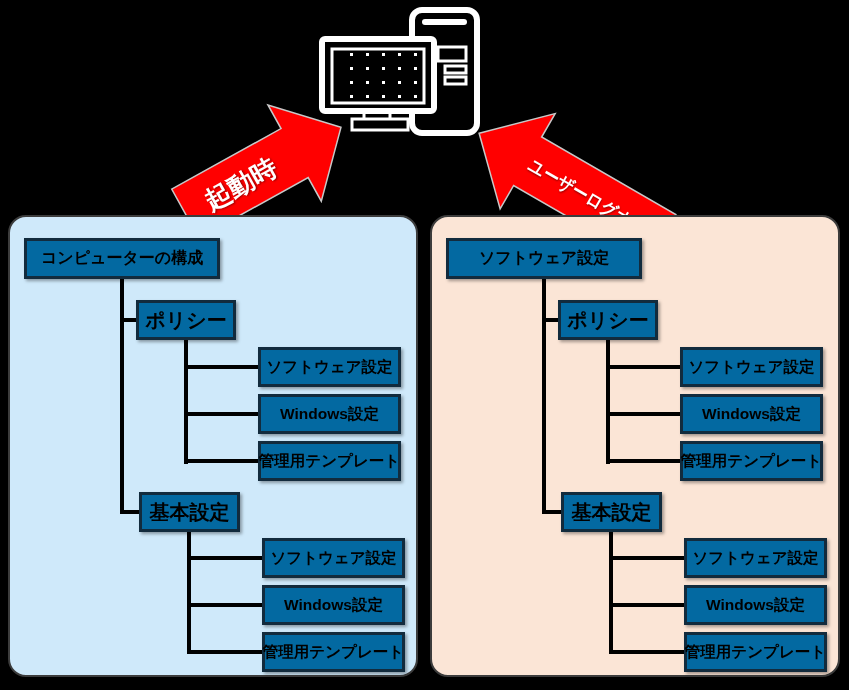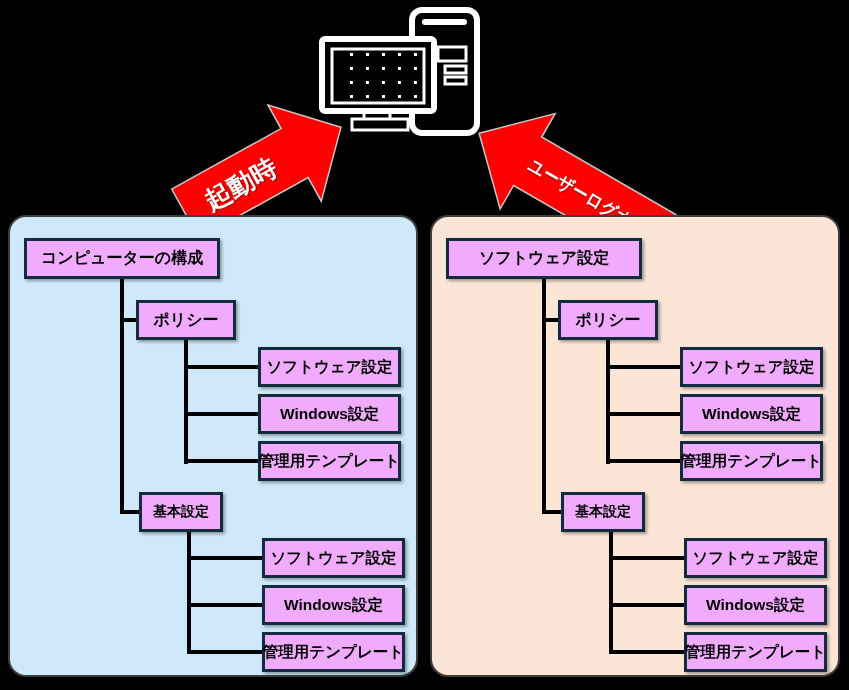--- a/index.html
+++ b/index.html
@@ -22,30 +22,30 @@
   .arrow-logon { left:463px; top:131px; width:215px; height:110px; transform:rotate(30deg); }
   .arrow-logon text { font-size:18px; }
 
   
   .panel { position:absolute; top:215px; width:410px; height:462px;
            border:2px solid #3c3c3c; border-radius:18px; }
   .panel-computer { left:8px;  background:#cfe9fa; }
   .panel-user     { left:430px; background:#fbe5d6; }
 
   
-  .node { position:absolute; background:#f0abfc; border:3px solid #122b3d;
+  .node { position:absolute; background:#0369a1; border:3px solid #122b3d;
           display:flex; align-items:center; justify-content:center;
           font-size:15.5px; font-weight:bold; color:#000; white-space:nowrap;
           box-shadow:2px 2px 3px rgba(0,0,0,.35); }
   .n-root   { left:14px;  top:21px;  width:196px; height:41px; font-size:16px; }
-  .n-policy { left:126px; top:83px;  width:100px; height:40px; font-size:16px; }
+  .n-policy { left:126px; top:83px;  width:100px; height:40px; font-size:20px; }
   .n-p1 { left:248px; top:130px; width:143px; height:40px; }
   .n-p2 { left:248px; top:177px; width:143px; height:40px; }
   .n-p3 { left:248px; top:224px; width:143px; height:40px; }
-  .n-basic  { left:129px; top:275px; width:84px; height:40px; font-size:14px; }
+  .n-basic  { left:129px; top:275px; width:101px; height:40px; font-size:20px; }
   .n-b1 { left:252px; top:321px; width:143px; height:40px; }
   .n-b2 { left:252px; top:368px; width:143px; height:40px; }
   .n-b3 { left:252px; top:415px; width:143px; height:40px; }
 
   
   .ln { position:absolute; background:#000; }
   .v-root   { left:110px; top:62px;  width:4px;  height:235px; }
   .h-policy { left:112px; top:101px; width:16px; height:4px; }
   .h-basic  { left:112px; top:293px; width:19px; height:4px; }
   .v-policy { left:174px; top:123px; width:4px;  height:124px; }

